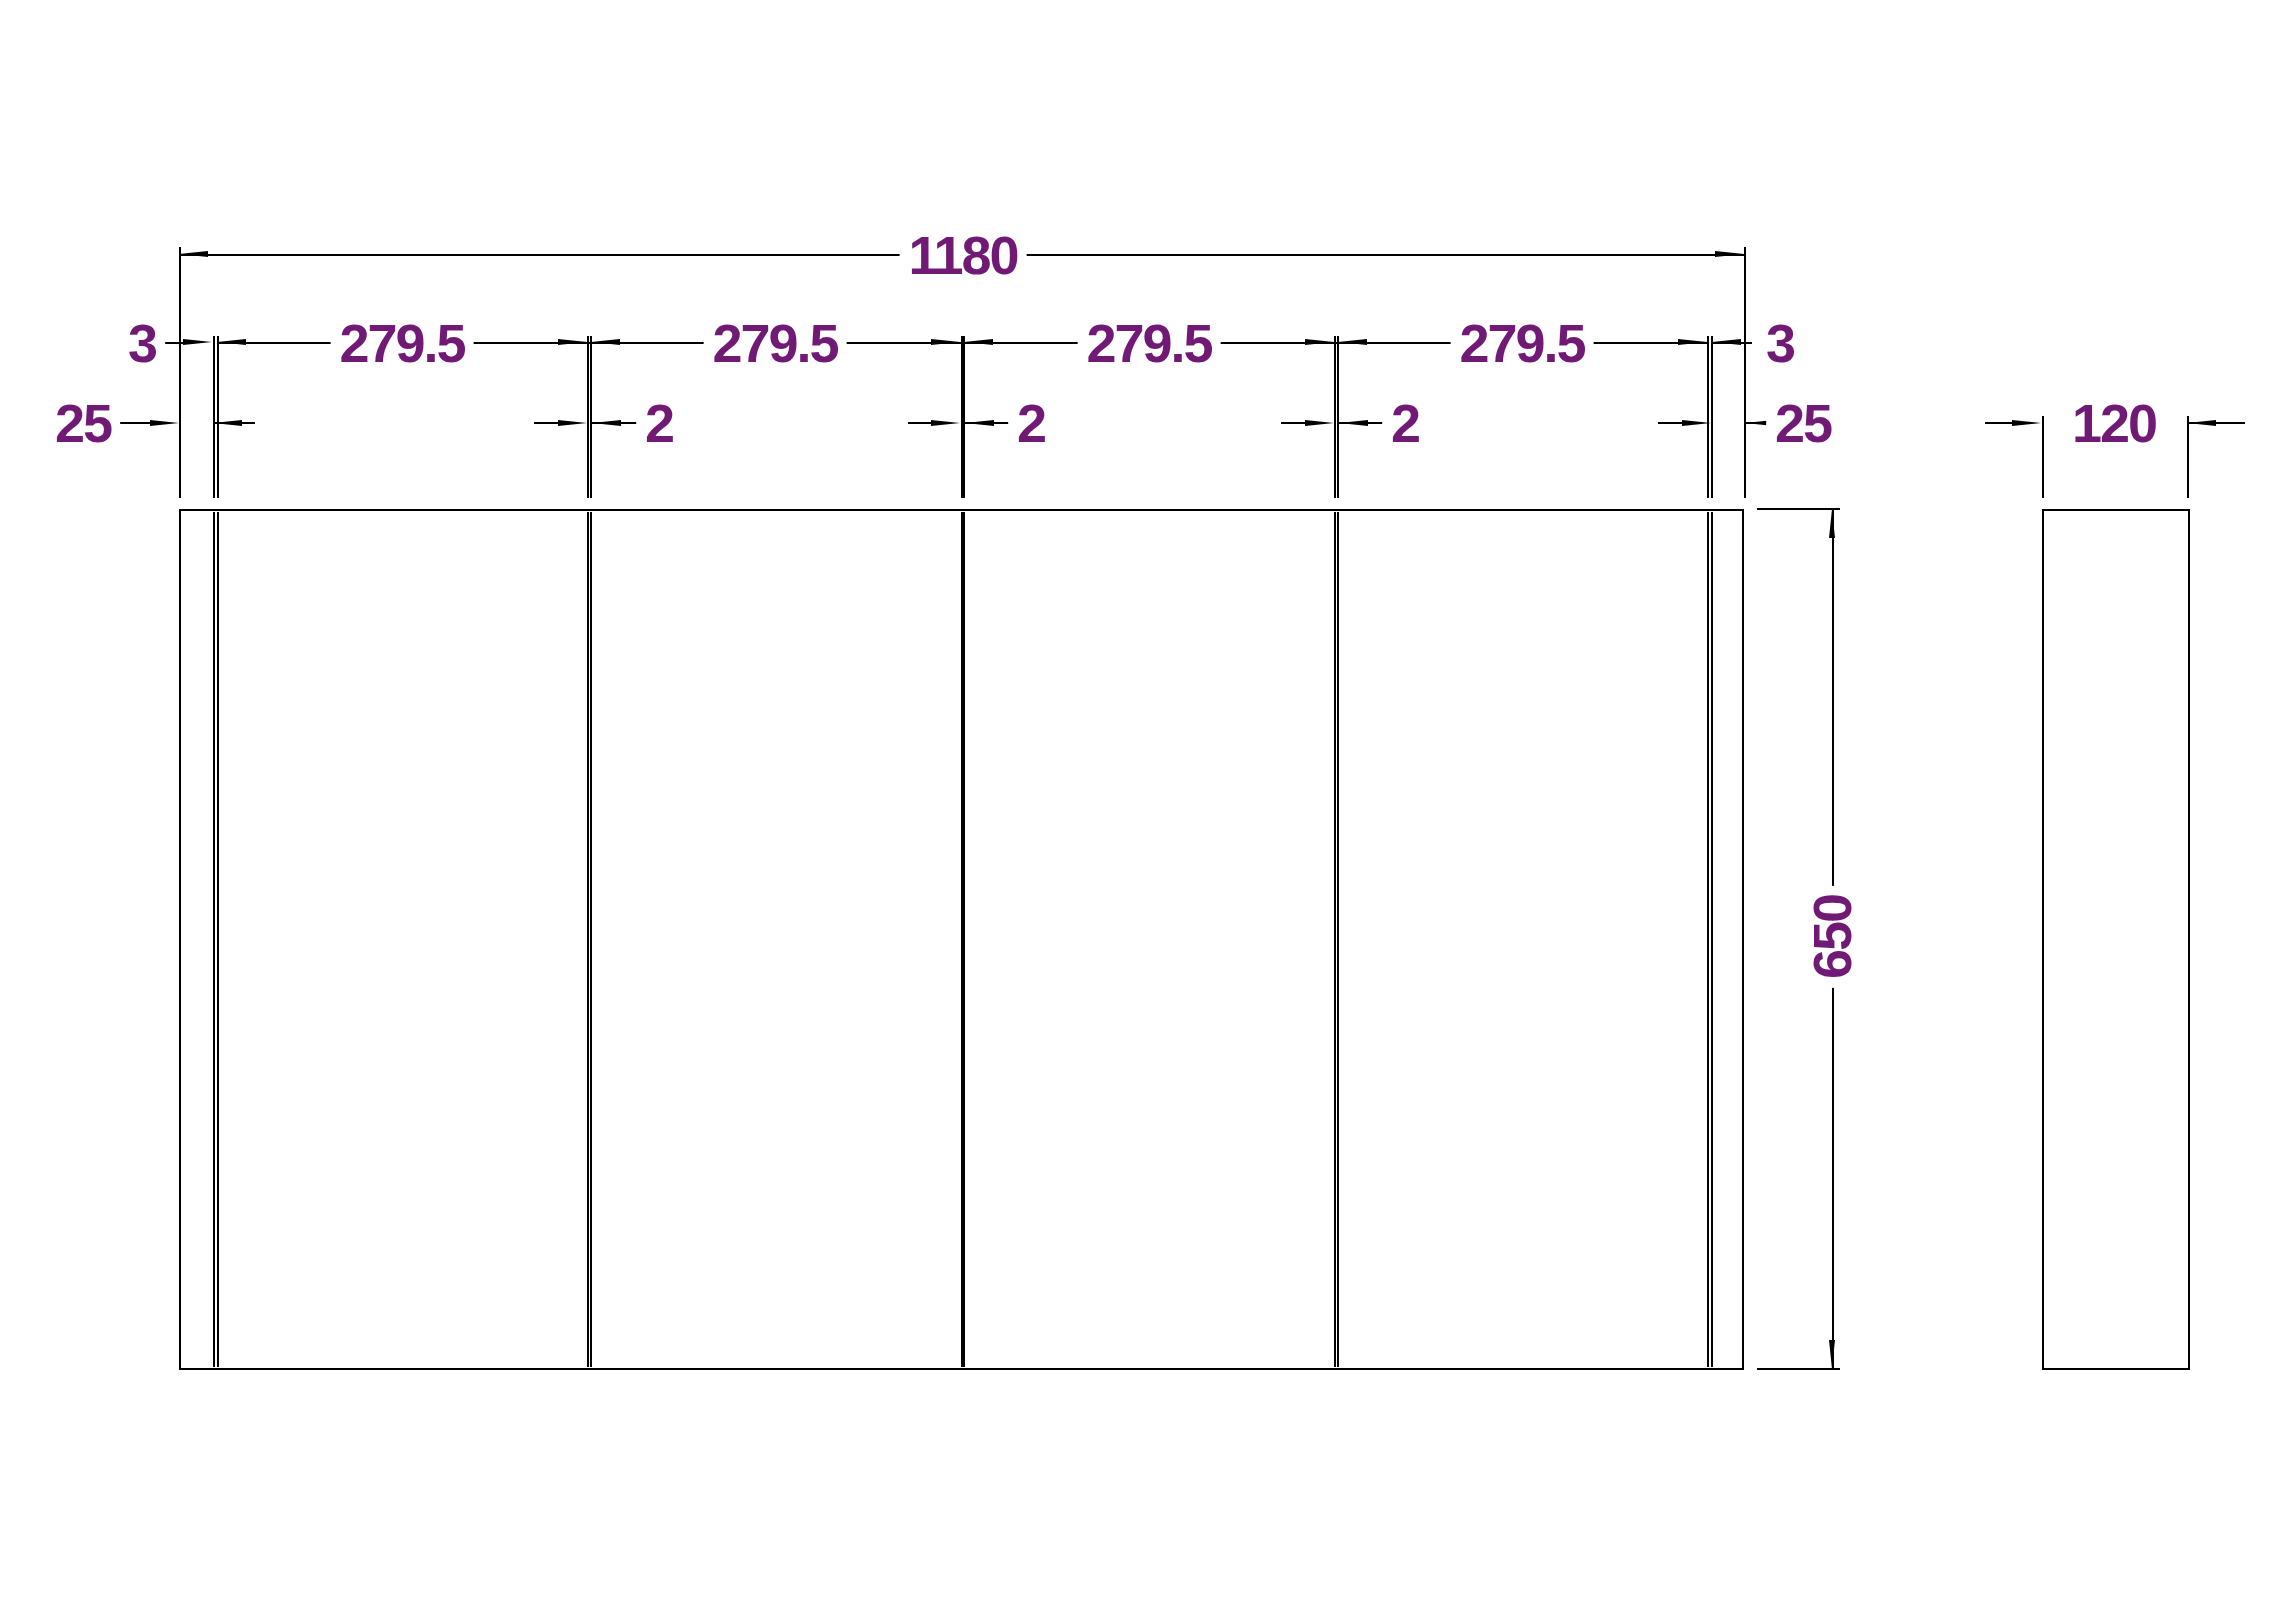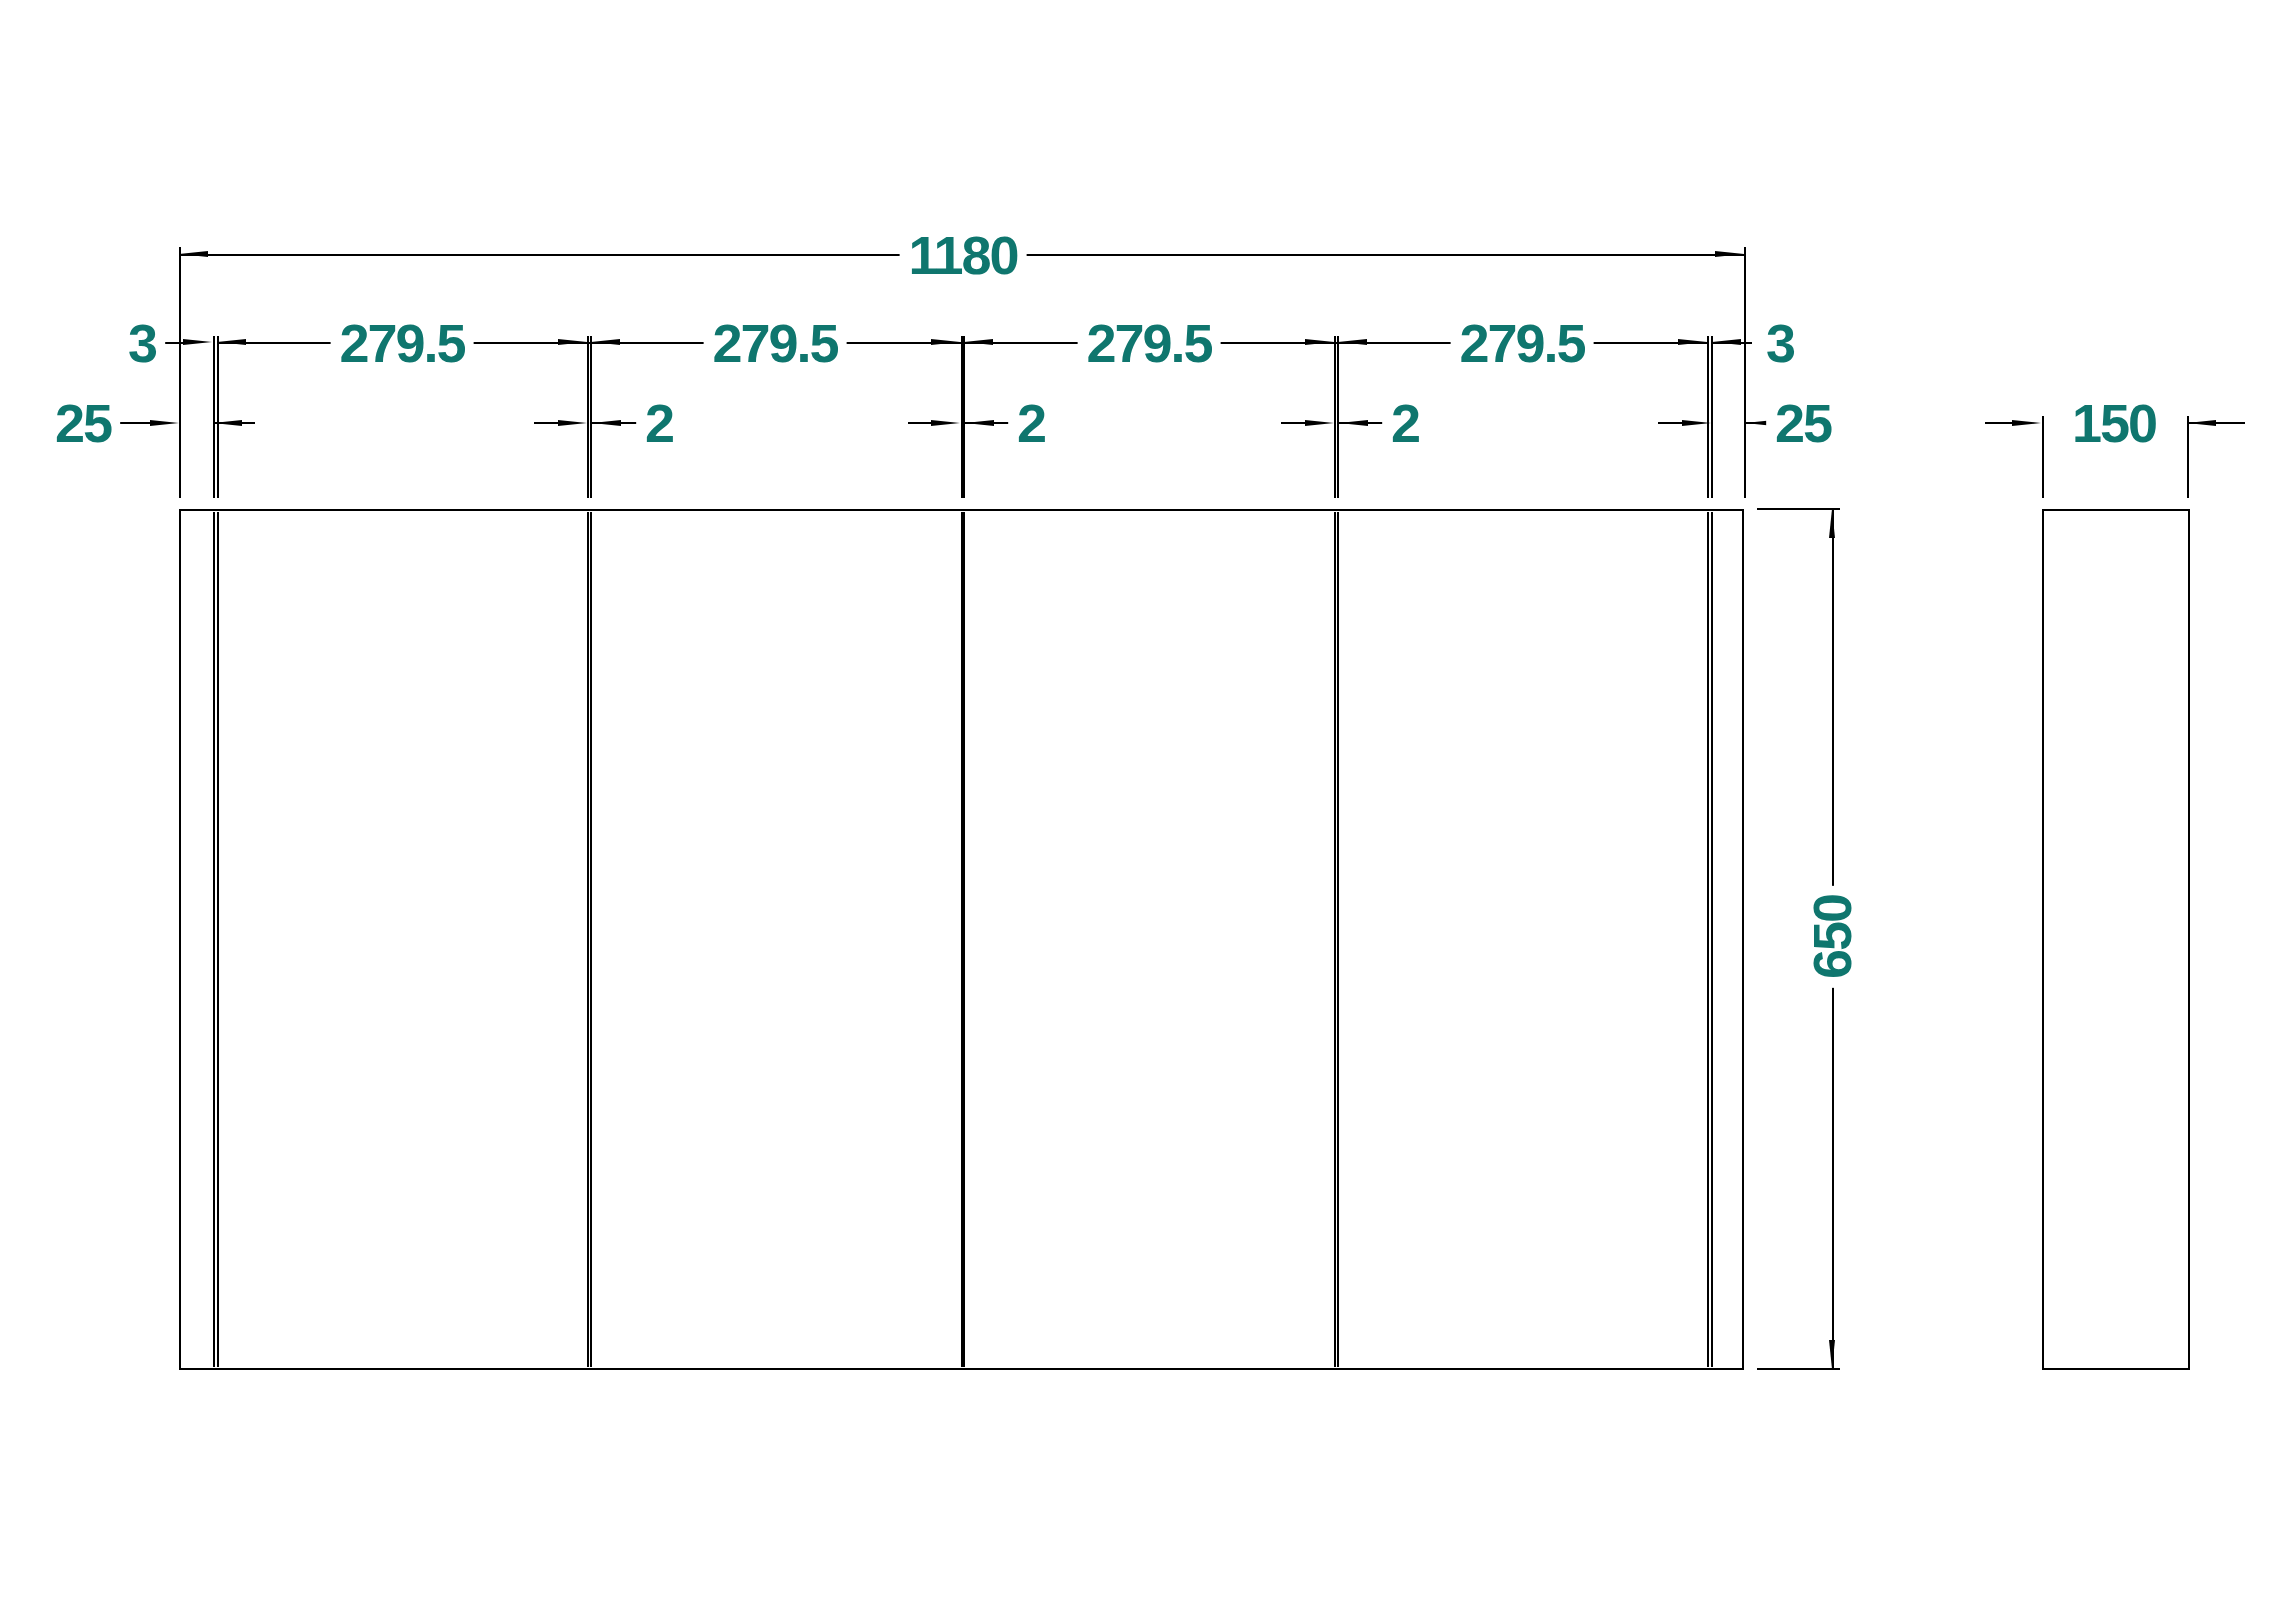--- a/index.html
+++ b/index.html
@@ -1,17 +1,17 @@
 <!DOCTYPE html>
 <html><head>
 <meta charset="utf-8">
 <style>
   html,body{margin:0;padding:0;background:#fff}
   #canvas{position:relative;width:2293px;height:1620px;background:#ffffff;overflow:hidden;
-          font-family:"Liberation Sans",sans-serif;color:#0f766e}
+          font-family:"Liberation Sans",sans-serif;color:#701a75}
   .rect{position:absolute;border:2.9px solid #000;box-sizing:border-box;background:#fff}
   .vl{position:absolute;width:2px;background:#000}
   .vl.thin{width:1.6px}
   .hl{position:absolute;height:1.7px;background:#000}
   .lbl{position:absolute;transform:translate(-50%,-50%);font-weight:bold;font-size:54px;line-height:1;
        letter-spacing:-2px;background:#fff;padding:0 8.8px;white-space:nowrap;z-index:3}
   .lbl.rot{transform:translate(-50%,-50%) rotate(-90deg)}
   .ar{position:absolute;width:0;height:0;border-top:3.9px solid transparent;border-bottom:3.9px solid transparent;z-index:2}
   .ar.r{border-left:29px solid #000}
   .ar.l{border-right:29px solid #000}
@@ -110,16 +110,16 @@
 
   <div class="vl thin" style="left:1832px;top:509px;height:861px"></div>
   <div class="av u" style="left:1829px;top:509px"></div>
   <div class="av d" style="left:1829px;top:1340px"></div>
   <div class="lbl rot" style="left:1832px;top:937px">650</div>
 
   <div class="hl" style="left:1985px;top:422px;width:28px"></div>
   <div class="hl" style="left:2188px;top:422px;width:57px"></div>
   <div class="ar r" style="left:2012px;top:420px"></div>
   <div class="ar l" style="left:2187px;top:420px"></div>
-  <div class="lbl" style="left:2114px;top:423px">150</div>
+  <div class="lbl" style="left:2114px;top:423px">120</div>
 
 </div>
 
 
 </body></html>

